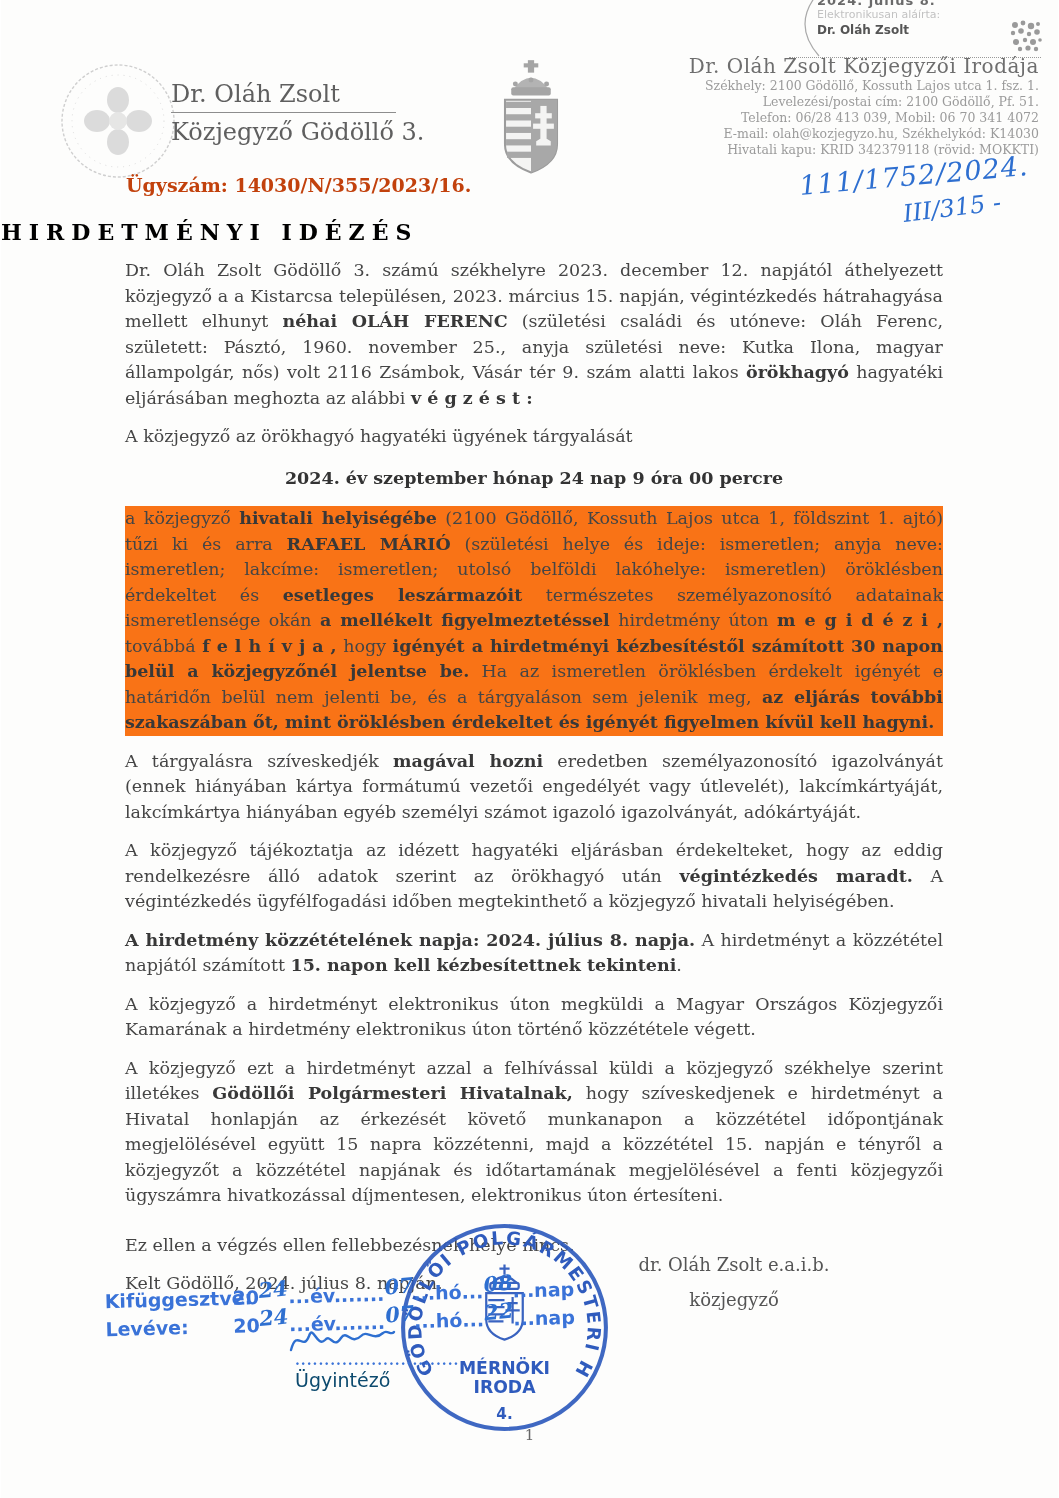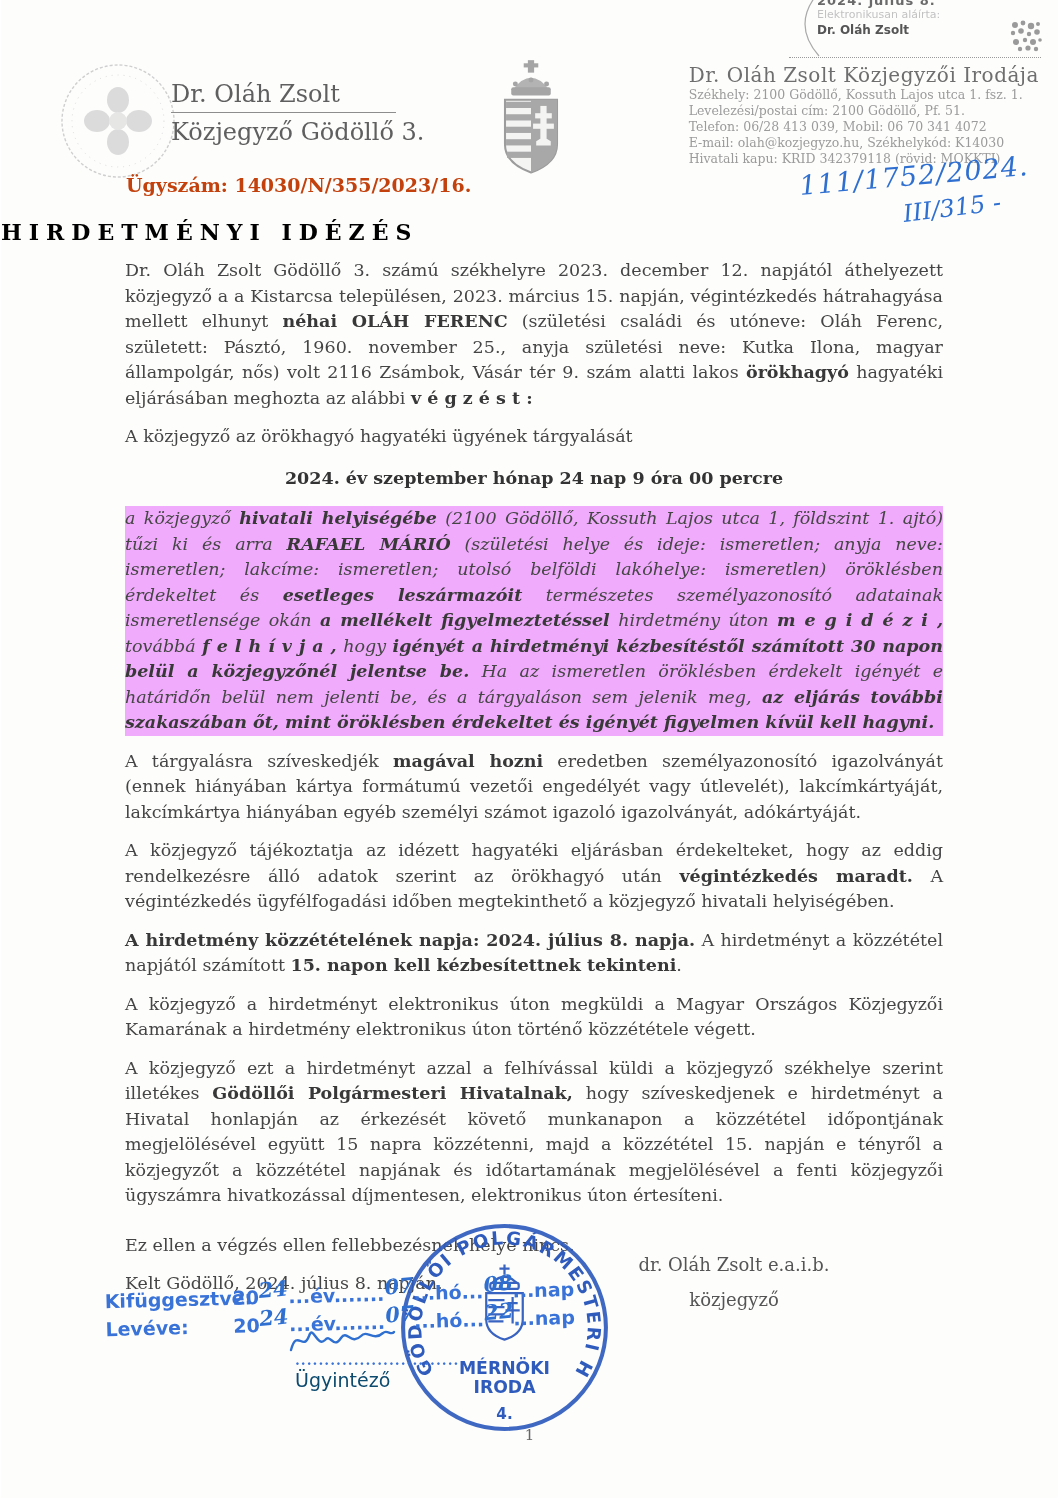--- a/index.html
+++ b/index.html
@@ -23,41 +23,41 @@
   .qr-ornament { position:absolute; left:1006px; top:18px; }
 
   .notary-seal { position:absolute; left:58px; top:62px; }
 
   .name-block { position:absolute; left:170px; top:80px; color:#5f5f5f; }
   .notary-name { display:inline-block; font-size:24px; padding:0 56px 4px 0; border-bottom:1px solid #8d8d8d; }
   .notary-subtitle { font-size:24px; margin-top:5px; }
 
   .coa-grey { position:absolute; left:478px; top:56px; }
 
-  .office-block { position:absolute; right:19px; top:63px; }
+  .office-block { position:absolute; right:19px; top:54px; text-align:right; }
   .office-title { font-size:20px; color:#6e6e6e; letter-spacing:0.5px; }
   .office-line { font-size:12.5px; line-height:16px; color:#9b9b9b; }
 
   .hw-ref1 { position:absolute; left:798px; top:160px; font-style:italic; font-size:27px;
              color:#2e6fd0; transform:rotate(-5deg); letter-spacing:1px; white-space:nowrap; }
   .hw-ref2 { position:absolute; left:902px; top:194px; font-style:italic; font-size:24px;
              color:#2e6fd0; transform:rotate(-7deg); white-space:nowrap; }
 
   .case-number { position:absolute; left:125px; top:174px; font-weight:bold; font-size:19px; color:#c2410c; }
 
   .doc-title { position:absolute; left:0; right:0; top:219px; 
                font-weight:bold; font-size:22px; letter-spacing:7px; color:#000000; }
 
   
   .body-text { position:absolute; left:124px; top:258px; width:818px;
                font-size:17.5px; line-height:25.5px; }
   .para { margin:0 0 13px; text-align:justify; }
   .b { font-weight:bold; color:#383838; }
   .center-b { text-align:center; font-weight:bold; color:#333; margin:16px 0 15px; }
-  .tinted { background:#f0abfc;font-style:italic; }
+  .tinted { background:#f97316; }
   .gap-top { margin-top:24px; }
 
   
   .signer-block { position:absolute; left:628px; top:1254px; width:210px; text-align:center; color:#555; }
   .signer-name { font-size:18px; }
   .signer-role { font-size:18px; margin-top:14px; }
 
   .municipal-stamp { position:absolute; left:396px; top:1220px; }
 
   .post-rows { position:absolute; left:104px; top:1281px; transform:rotate(-1.5deg);

